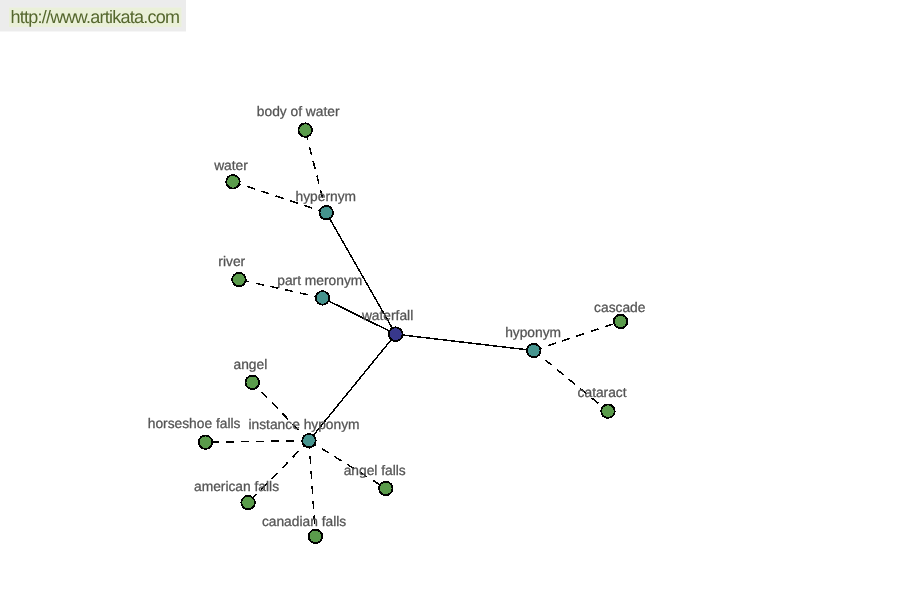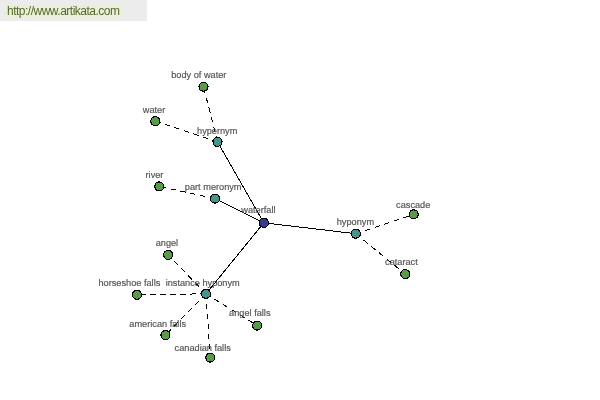--- a/index.html
+++ b/index.html
@@ -1,17 +1,17 @@
 <!DOCTYPE html>
 <html><head>
 <meta charset="utf-8">
 <style>
   html,body{margin:0;padding:0;}
   body{width:600px;height:400px;background:#ffffff;font-family:"Liberation Sans",sans-serif;overflow:hidden;}
-  .urlbar{position:absolute;left:0;top:0;width:147px;height:21px;background:rgba(236,236,236,0.99);transform:translateZ(0);}
+  .urlbar{position:absolute;left:0;top:0;width:124px;height:21px;background:rgba(236,236,236,0.99);transform:translateZ(0);}
   .urlbar span{position:absolute;left:6px;top:5px;font-size:12px;letter-spacing:-0.5px;color:#55672e;background:rgba(234,240,216,0.99);padding:0 1px;line-height:13px;}
   svg{position:absolute;left:0;top:0;}
   text{font-family:"Liberation Sans",sans-serif;font-size:9.2px;fill:#545454;stroke:#545454;stroke-width:0.18;}
 </style>
 </head>
 <body>
 <svg width="600" height="400" viewBox="0 0 600 400" style="transform:translateZ(0)">
 
   <g stroke="#000000" stroke-width="1" fill="none" shape-rendering="crispEdges">
     <line x1="263.8" y1="222.8" x2="217.5" y2="141.8"></line>

